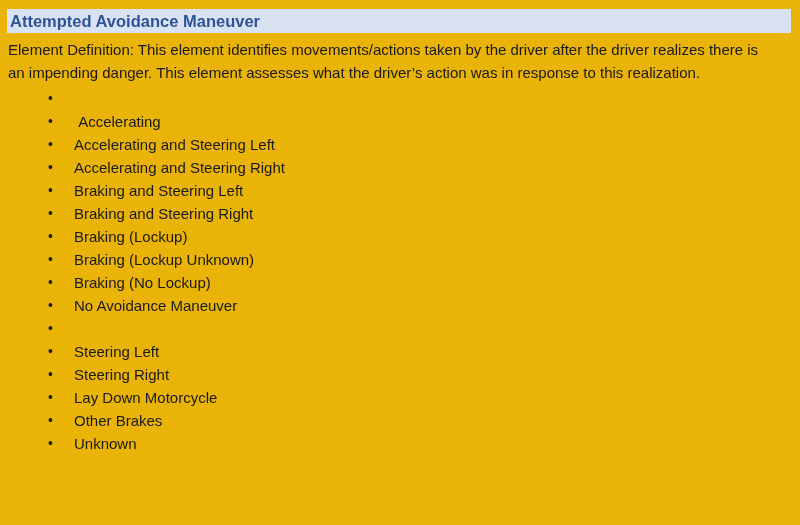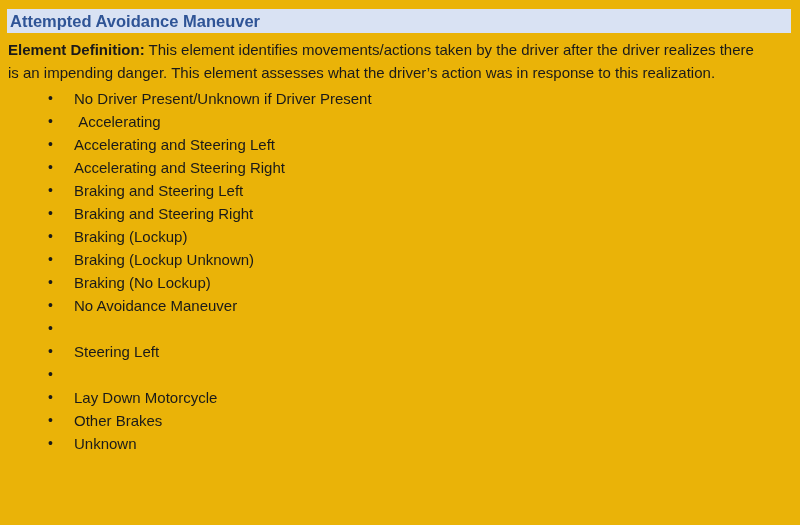--- a/index.html
+++ b/index.html
@@ -46,39 +46,38 @@
     padding-left: 48px;
   }
   .bullet {
     width: 26px;
     flex: 0 0 26px;
     font-size: 14px;
   }
   .list-text {
     white-space: pre-wrap;
   }
-  strong { font-weight: bold; }
+  strong { font-weight: normal; }
 </style>
 </head>
 <body>
 
 <div class="page" style="background: #eab308; color: rgb(26, 26, 26);">
 
   <div class="header-bar" style="background: rgb(217, 226, 243); color: rgb(47, 84, 150);">
     <span>Attempted Avoidance Maneuver</span>
   </div>
 
   <p class="para"><strong>Element Definition:</strong><span> This element identifies movements/actions taken by the driver after the driver realizes there is an impending danger. This element assesses what the driver’s action was in response to this realization.</span></p>
 
 
   <ul class="selections-list">
 
   <li class="list-item">
         <span class="bullet">•</span>
-        <span class="list-text">No Driver Present/Unknown if Driver Present</span>
       </li>
       <li class="list-item">
         <span class="bullet">•</span>
         <span class="list-text"> Accelerating</span>
       </li>
       <li class="list-item">
         <span class="bullet">•</span>
         <span class="list-text">Accelerating and Steering Left</span>
       </li>
       <li class="list-item">
@@ -111,20 +110,21 @@
       </li>
       <li class="list-item">
         <span class="bullet">•</span>
       </li>
       <li class="list-item">
         <span class="bullet">•</span>
         <span class="list-text">Steering Left</span>
       </li>
       <li class="list-item">
         <span class="bullet">•</span>
+        <span class="list-text">Steering Right</span>
       </li>
       <li class="list-item">
         <span class="bullet">•</span>
         <span class="list-text">Lay Down Motorcycle</span>
       </li>
       <li class="list-item">
         <span class="bullet">•</span>
         <span class="list-text">Other Brakes</span>
       </li>
       <li class="list-item">

